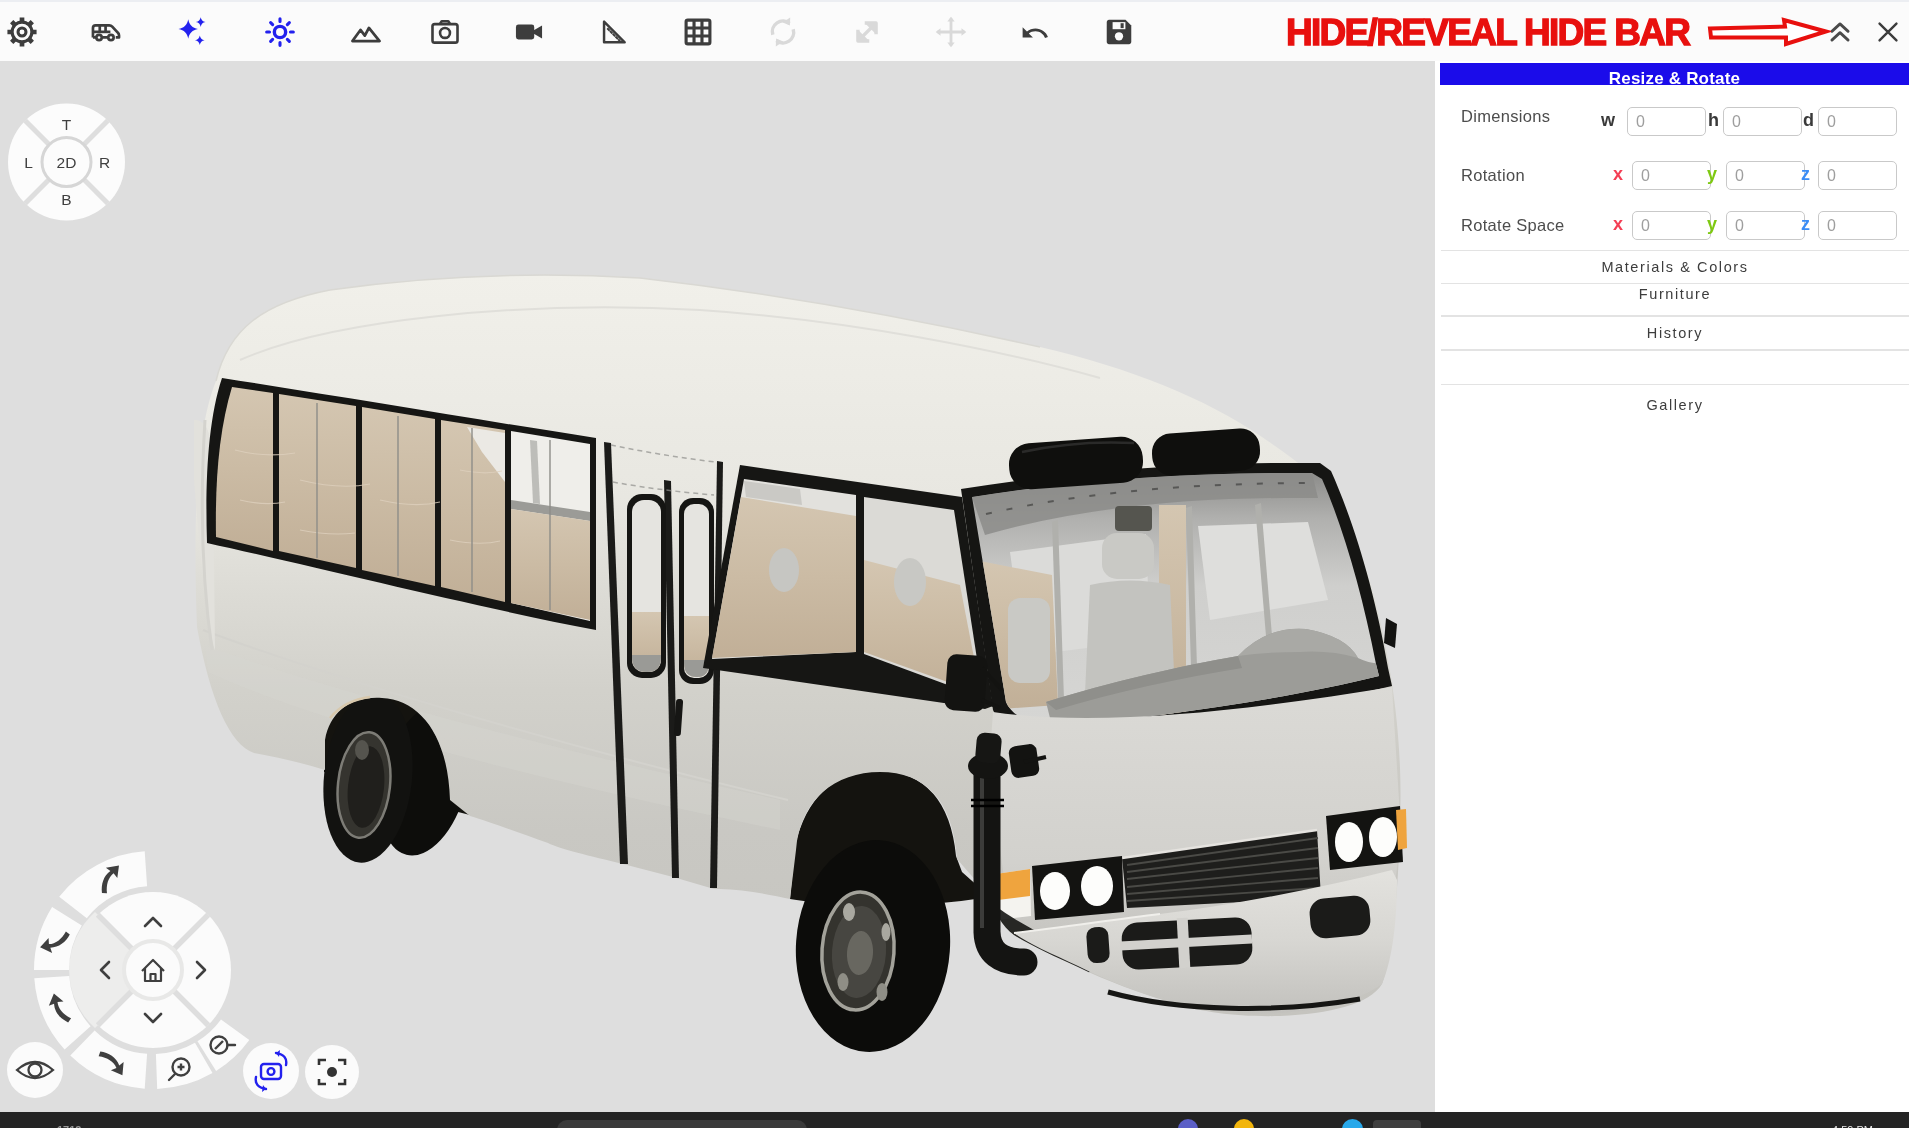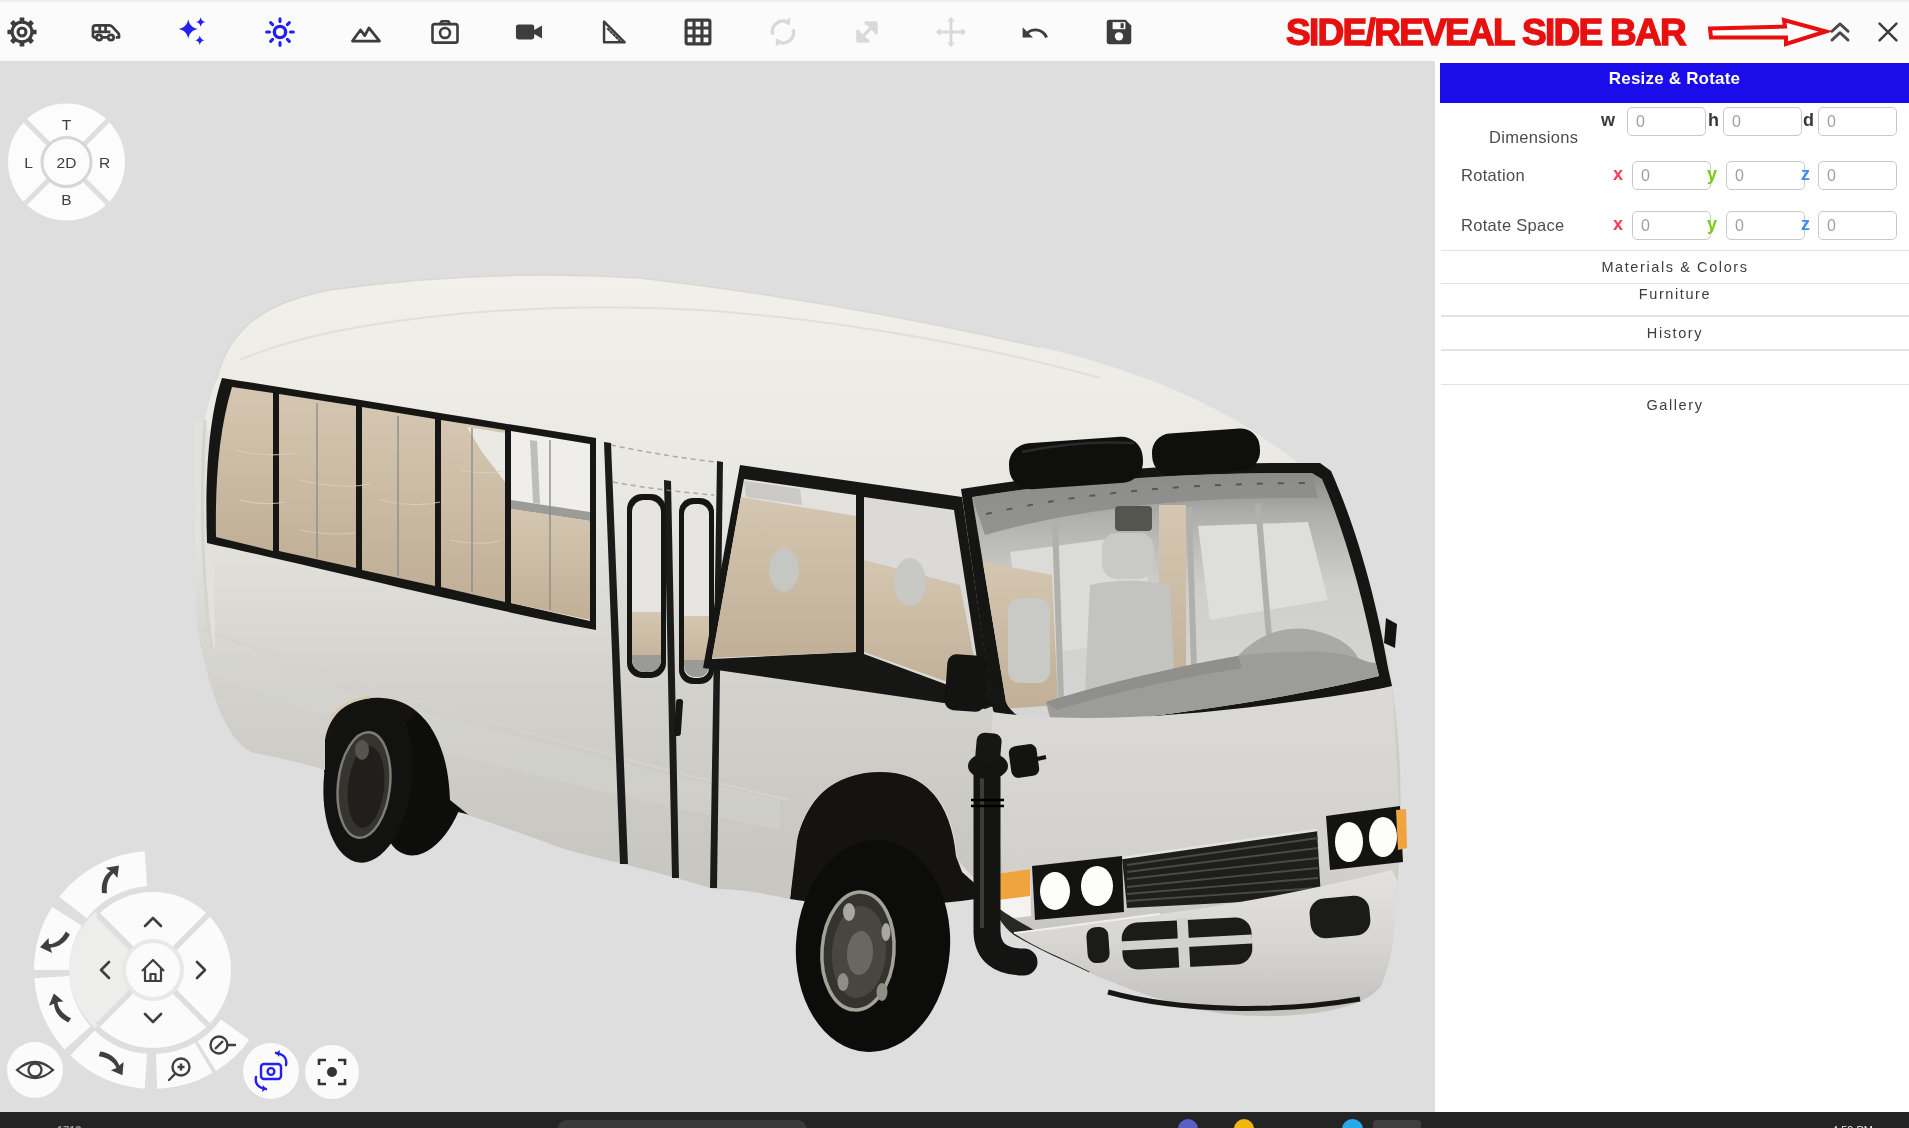--- a/index.html
+++ b/index.html
@@ -7,21 +7,21 @@
        font-family:"Liberation Sans", sans-serif;background:#dedede;}
   #scene{position:absolute;left:0;top:0;}
   
   #toolbar{position:absolute;left:0;top:0;width:1909px;height:61px;background:#fbfbfb;border-top:2px solid #eceef2;box-sizing:border-box;}
   .ticon{position:absolute;top:30px;transform:translate(-50%,-50%);}
   #redlabel{position:absolute;left:1286px;top:31px;transform:translate(0,-50%);
      color:#e8100e;font-weight:bold;font-size:37px;letter-spacing:-1.7px;white-space:nowrap;
      -webkit-text-stroke:1.3px #e8100e;}
   
   #sidebar{position:absolute;left:1435px;top:61px;width:474px;height:1052px;background:#ffffff;}
-  #sbhead{position:absolute;left:5px;top:2px;width:469px;height:40px;background:#1b0cea;
+  #sbhead{position:absolute;left:5px;top:2px;width:469px;height:22px;background:#1b0cea;
      color:#fff;font-weight:bold;font-size:17px;text-align:center;line-height:31px;letter-spacing:.2px;}
   .rowlab{position:absolute;left:26px;color:#4d4d4d;font-size:16.5px;letter-spacing:.3px;}
   .axlab{position:absolute;font-weight:bold;font-size:18px;color:#3a3a3a;}
   .nbox{position:absolute;width:69px;height:27px;border:1.5px solid #c9c9c9;border-radius:5px;
      background:#fff;color:#9e9e9e;font-size:16px;line-height:27px;padding-left:8px;}
   .sep{position:absolute;left:6px;width:468px;height:1.5px;background:#e3e3e3;}
   .section{position:absolute;left:6px;width:468px;height:33px;text-align:center;
      color:#3d3d3d;font-size:14.5px;letter-spacing:1.6px;line-height:33px;}
   
   #taskbar{position:absolute;left:0;top:1112px;width:1909px;height:16px;background:#242424;}
@@ -384,26 +384,26 @@
 </g>
     </svg>
 <svg class="ticon" style="left:1888px" width="29" height="29" viewBox="0 0 24 24">
       <g stroke="#3d3d3d" stroke-width="2" stroke-linecap="round">
 <path d="M5 5 L19 19 M19 5 L5 19"></path>
 </g>
     </svg>
 <svg style="position:absolute;left:1706px;top:13px;" width="125" height="36" viewBox="0 0 125 36">
 <path d="M4 13.5 L79 11.5 L78 5 L120 16.5 L80 29 L80 22.5 L5 22.5 Z" fill="#fff" stroke="#e8100e" stroke-width="4" stroke-linejoin="miter"></path>
 </svg>
-<div id="redlabel">SIDE/REVEAL SIDE BAR</div>
+<div id="redlabel">HIDE/REVEAL HIDE BAR</div>
 </div>
 
 <div id="sidebar">
   <div id="sbhead">Resize &amp; Rotate</div>
-  <div class="rowlab" style="top:67px;margin-left:28px;">Dimensions</div>
+  <div class="rowlab" style="top:46px;">Dimensions</div>
   <div class="rowlab" style="top:105px;">Rotation</div>
   <div class="rowlab" style="top:155px;">Rotate Space</div>
 
   <div class="axlab" style="left:166px;top:49px;">w</div>
   <div class="nbox" style="left:192px;top:46px;">0</div>
   <div class="axlab" style="left:273px;top:49px;">h</div>
   <div class="nbox" style="left:288px;top:46px;">0</div>
   <div class="axlab" style="left:368px;top:49px;">d</div>
   <div class="nbox" style="left:383px;top:46px;">0</div>
 

